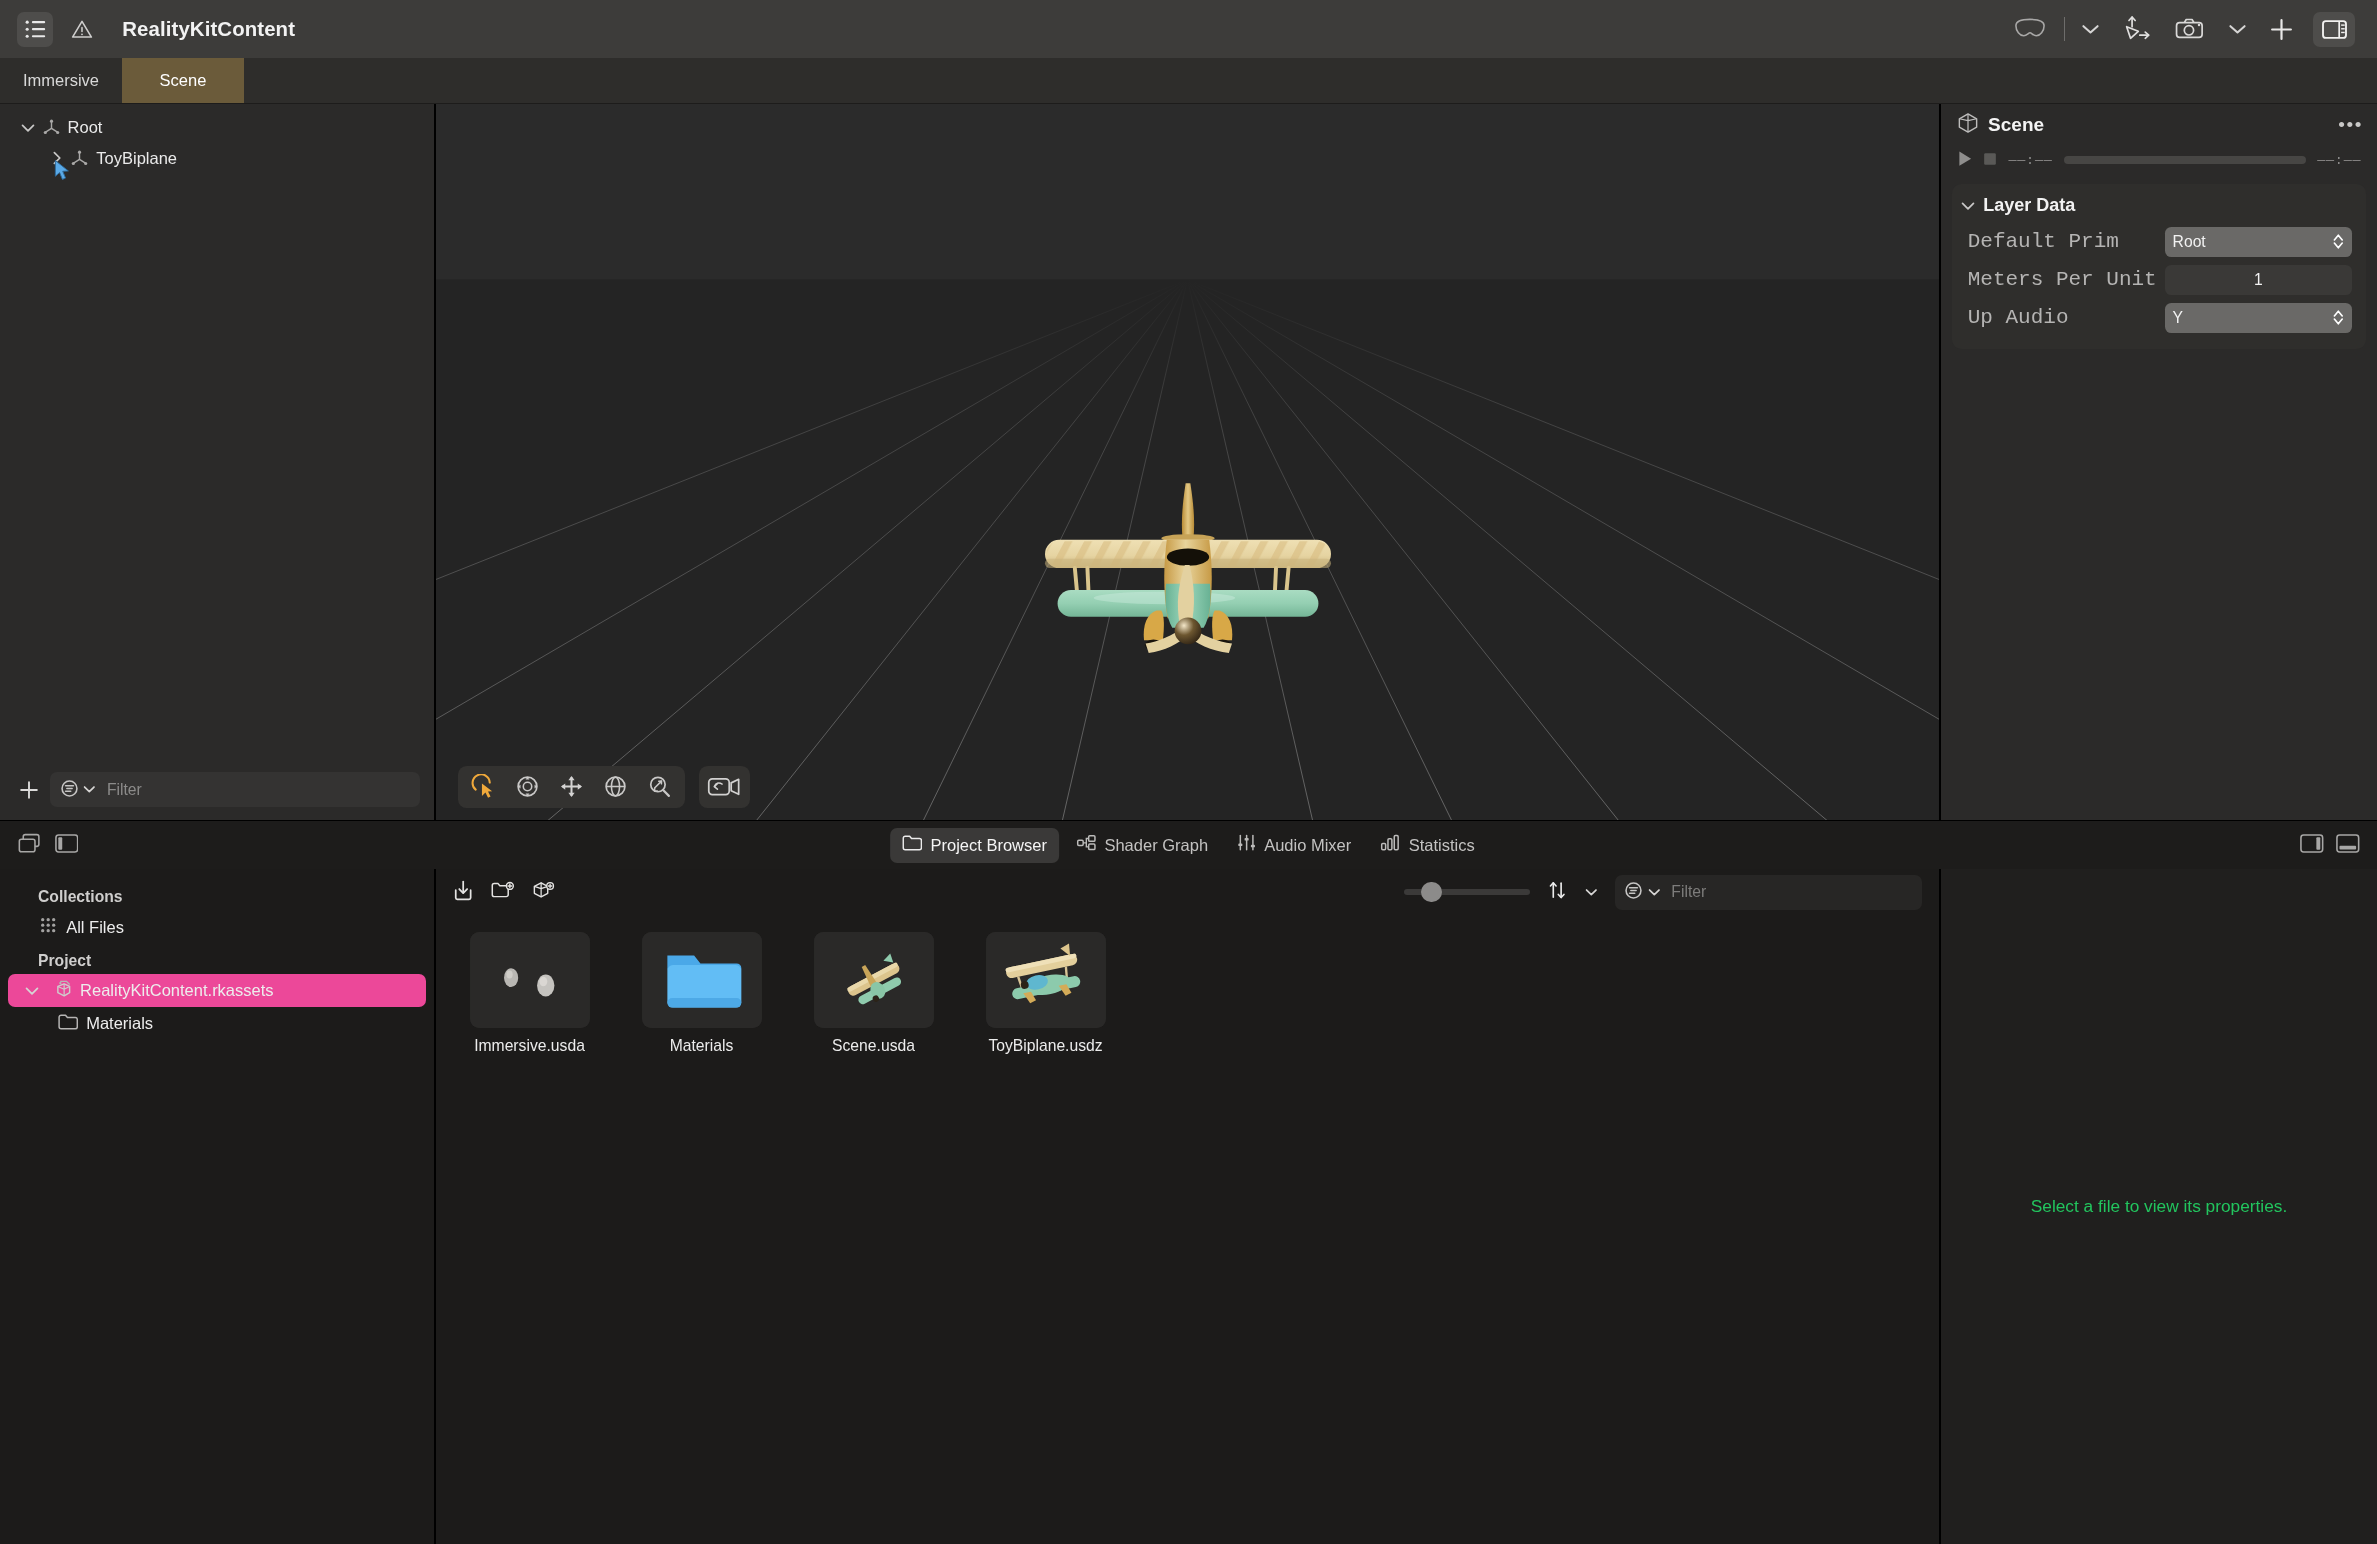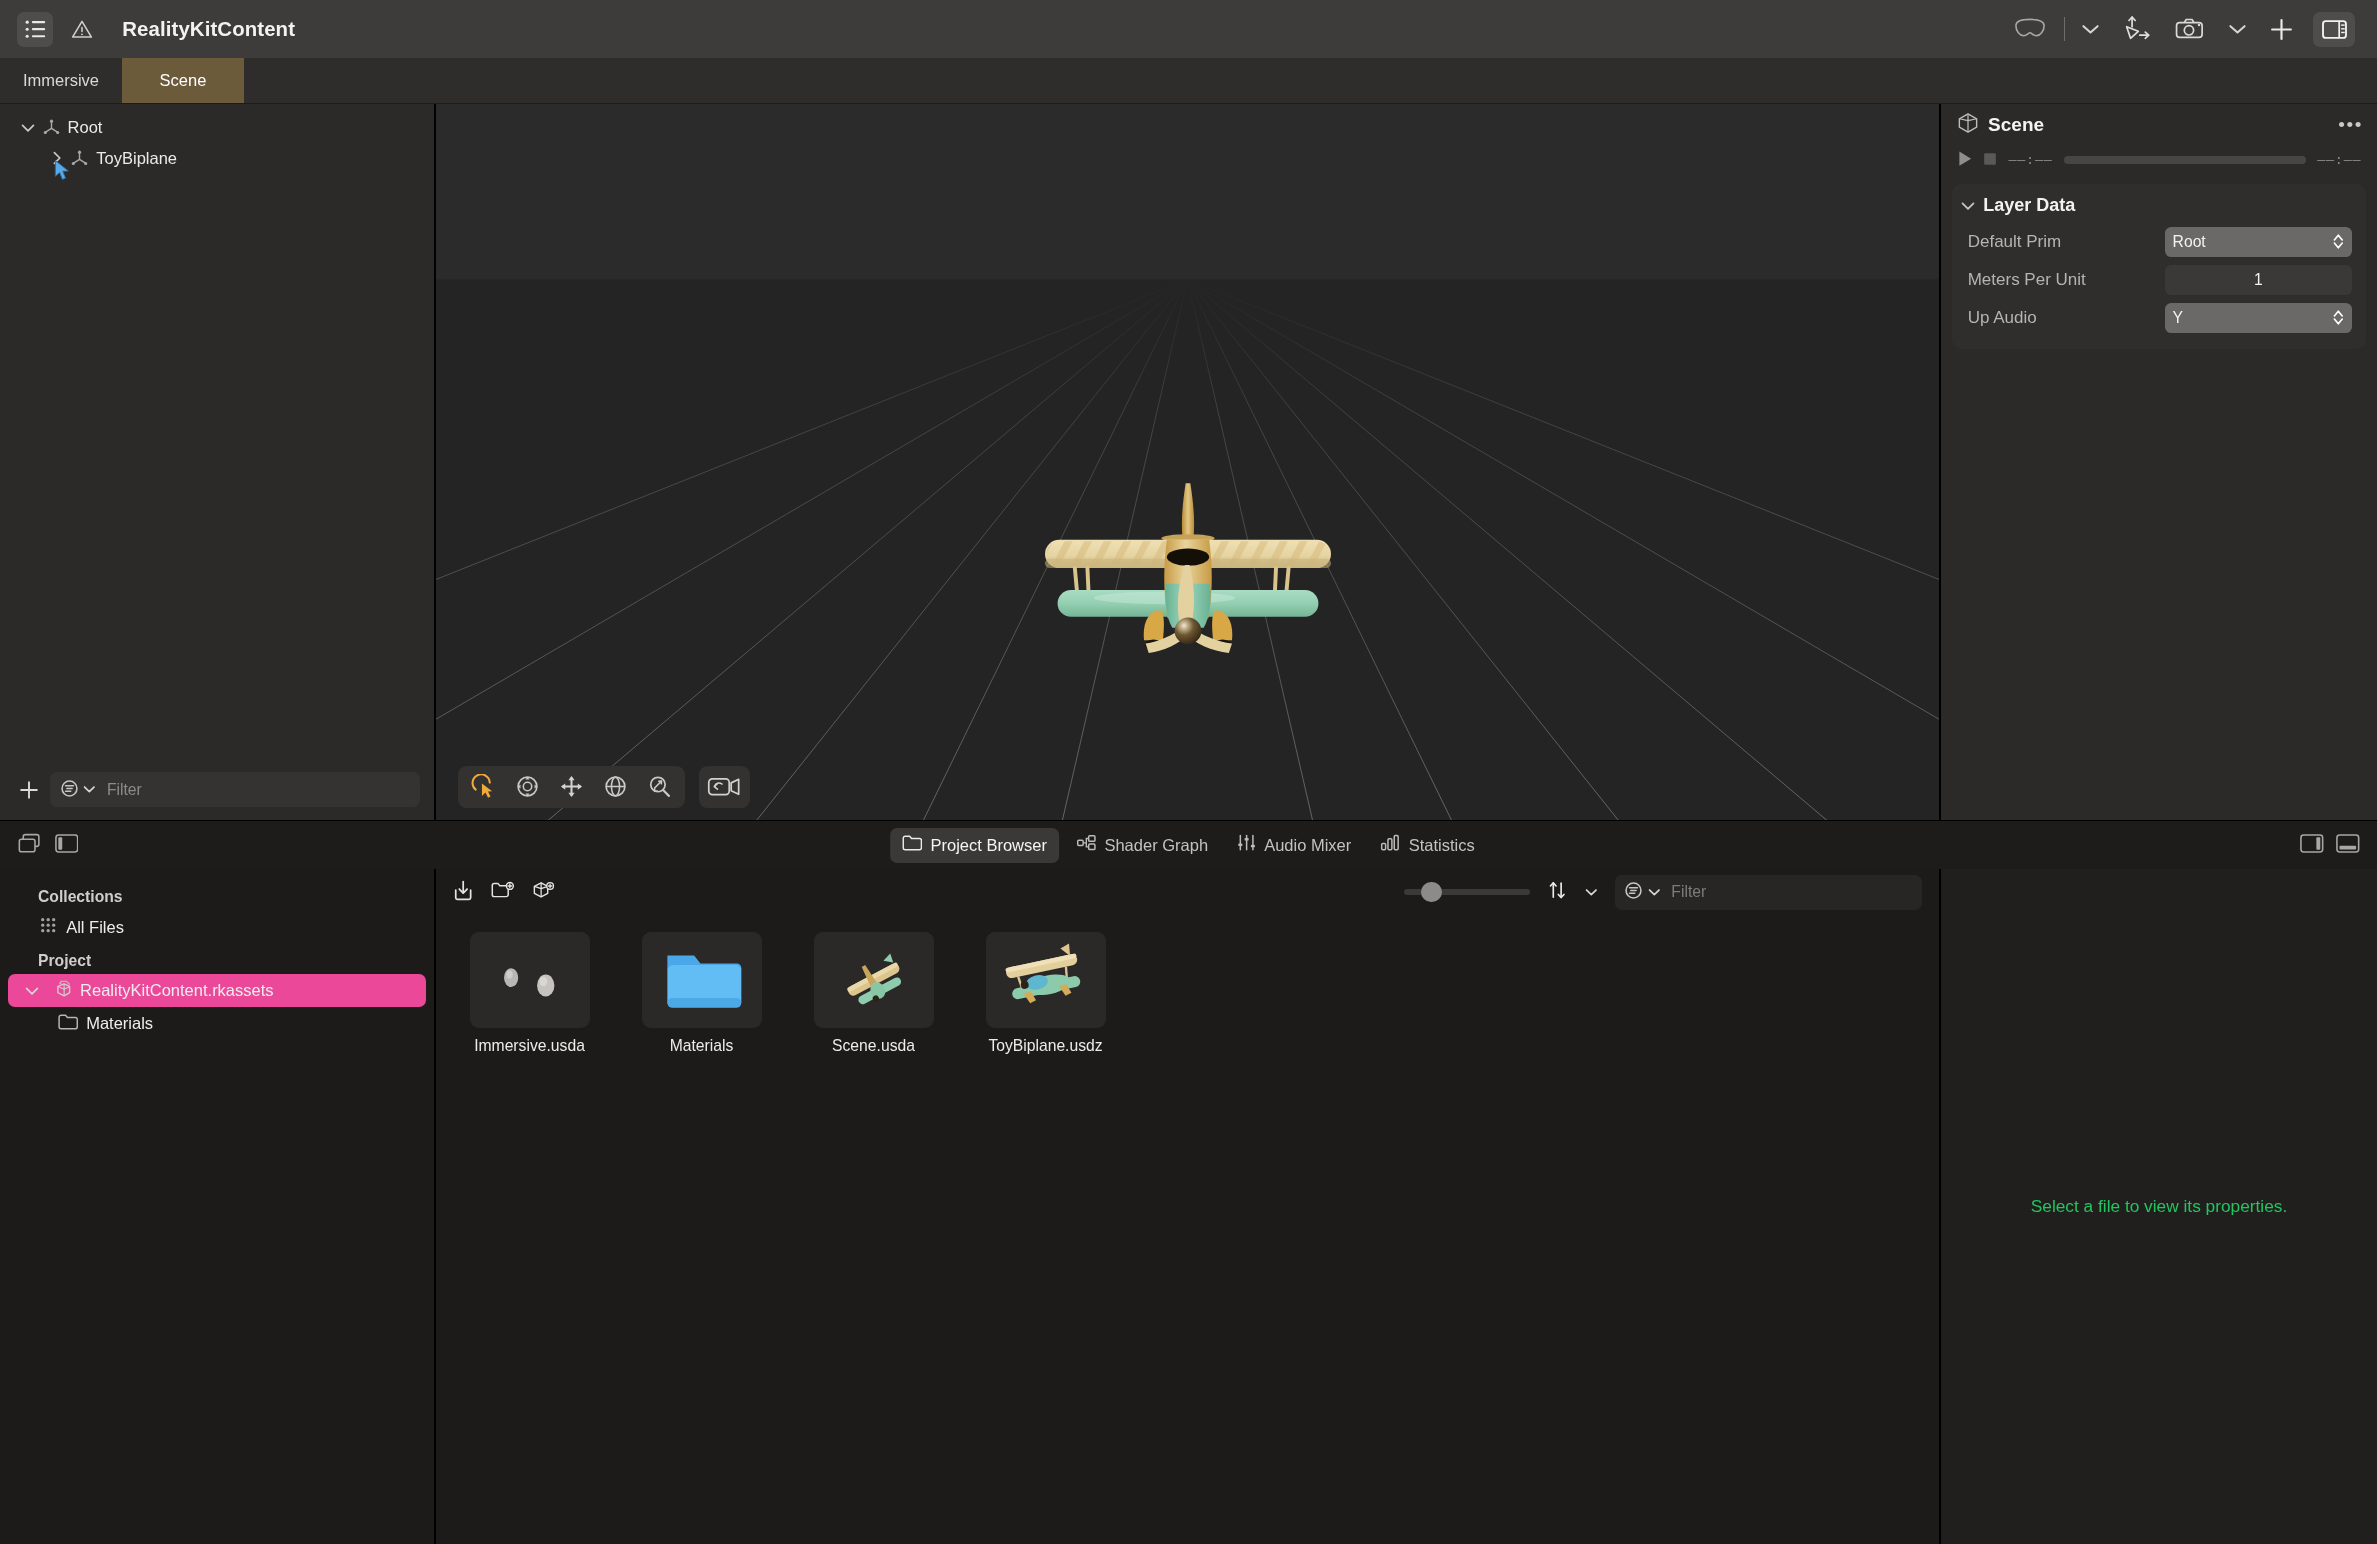--- a/index.html
+++ b/index.html
@@ -146,21 +146,21 @@
     margin: 9.4px 11px 0 11px; border-radius: 9.4px;
     background: #2f2e2c; padding: 11px 0 12.6px 0;
   }
   .card-head {
     display: flex; align-items: center; gap: 7.9px; padding: 0 9.4px 6.3px 9.4px; text-align: center;
   }
   .card-title { font-size: 18px; font-weight: bold; color: #f2f2f2; }
   .prop-row {
     display: flex; align-items: center; height: 38px; padding: 0 14px 0 15.7px;
   }
-  .prop-label { font-size: 17px; color: #b5b4b3; flex: 0 0 197px; }
+  .prop-label { font-size: 21px; color: #b5b4b3; flex: 0 0 197px; font-family: Liberation Mono, monospace; }
   .prop-ctl {
     flex: 1 1 auto; height: 30px; border-radius: 6.3px;
     display: flex; align-items: center; padding: 0 7.9px;
     font-size: 15.7px; color: #f2f2f2;
   }
   .prop-ctl.pop { background: #6a6967; }
   .prop-ctl.num { background: #3a3937; justify-content: center; }
   .stepper { margin-left: auto; display:flex; flex-direction:column; line-height:6.3px; color:#fff; font-size:11.8px; }
 
   

